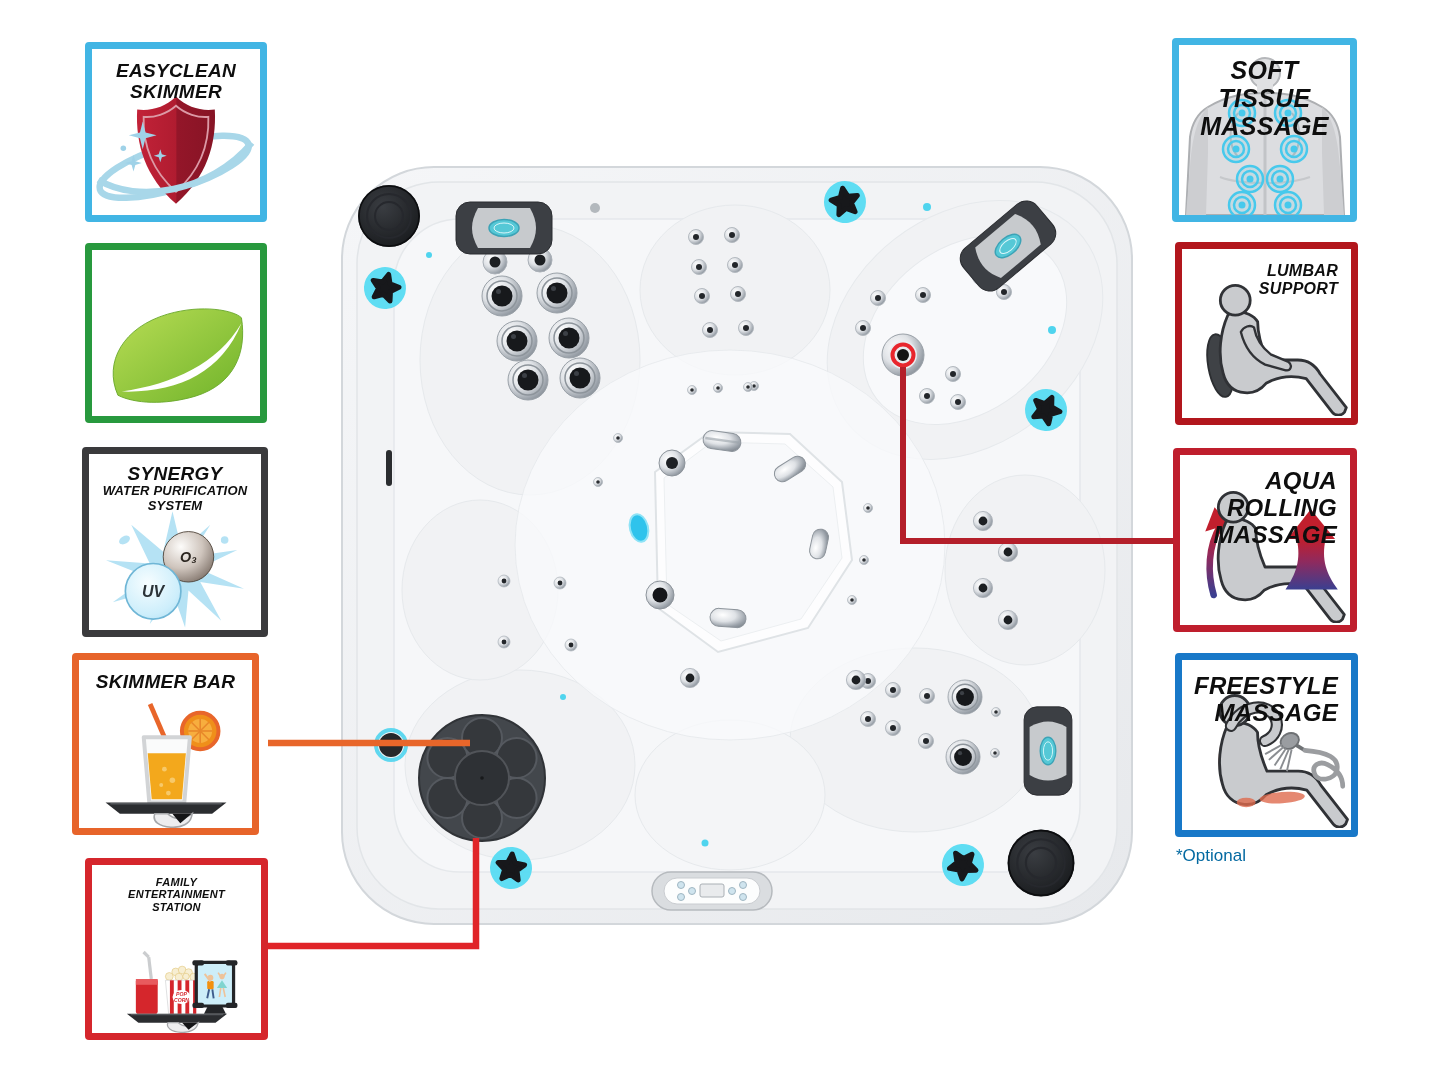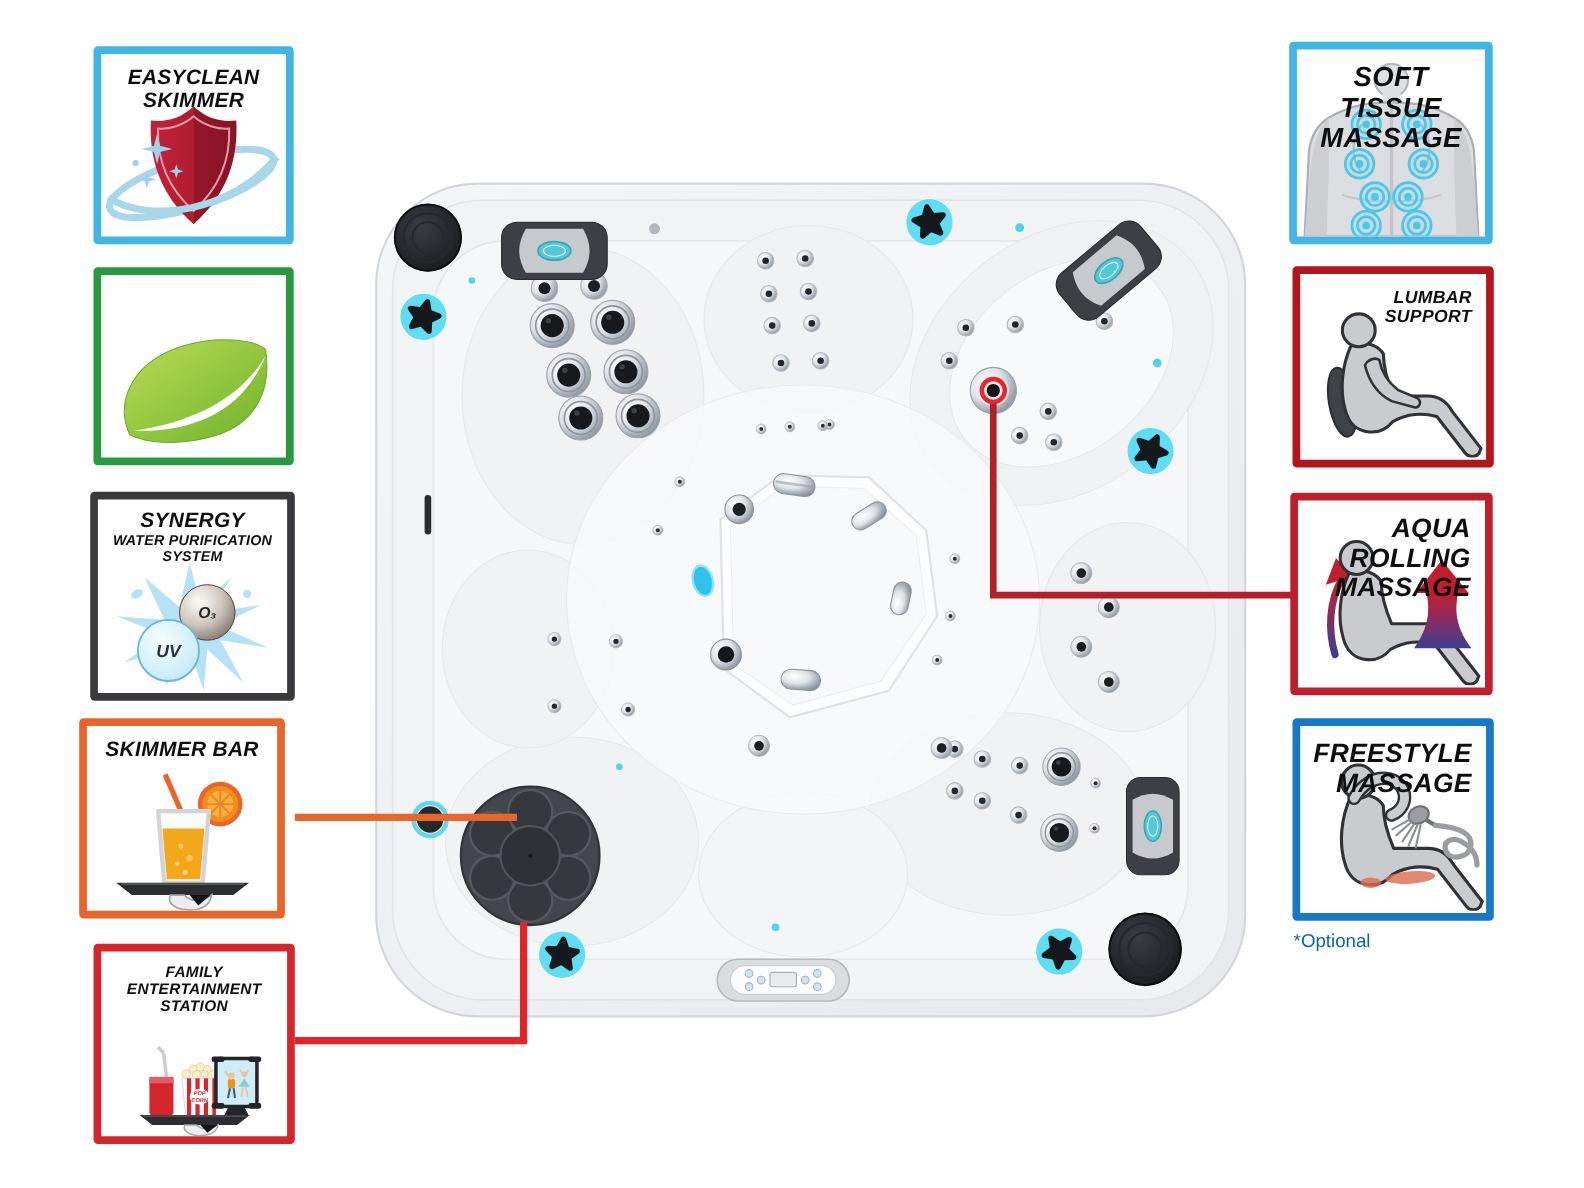--- a/index.html
+++ b/index.html
@@ -5,21 +5,21 @@
   html,body{margin:0;padding:0;}
   body{width:1440px;height:1080px;position:relative;background:#ffffff;
        font-family:"Liberation Sans",sans-serif;overflow:hidden;}
   #bg{position:absolute;left:0;top:0;z-index:0;}
   .badge{position:absolute;background:#fff;border-style:solid;border-width:7px;
          border-radius:4px;box-sizing:border-box;z-index:2;font-style:italic;}
   .btitle{position:absolute;top:11px;left:4px;right:4px;text-align:center;
           font-weight:700;color:#0e0e0e;line-height:1.12;letter-spacing:.3px;z-index:3;}
   .btitle .tl{display:block;}
   .btitle.tr{left:auto;right:13px;top:13px;text-align:right;}
-  .fs19{font-size:19px;} .fs21{font-size:25px;} .fs17{font-size:14px;}
+  .fs19{font-size:19px;} .fs21{font-size:25px;} .fs17{font-size:11px;}
   .fs16{font-size:16px;} .fs18{font-size:24px;}
   .syn1{font-size:19px;display:block;} .syn2{font-size:13px;display:block;letter-spacing:.2px;}
   sup.tm{font-size:9px;font-weight:700;vertical-align:super;}
   .icon{position:absolute;left:50%;transform:translateX(-50%);z-index:1;}
   #footnote{position:absolute;left:1176px;top:846px;font-size:17px;color:#0369a1;z-index:2;}
   svg text{font-family:"Liberation Sans",sans-serif;}
 </style>
 </head>
 <body>
 

